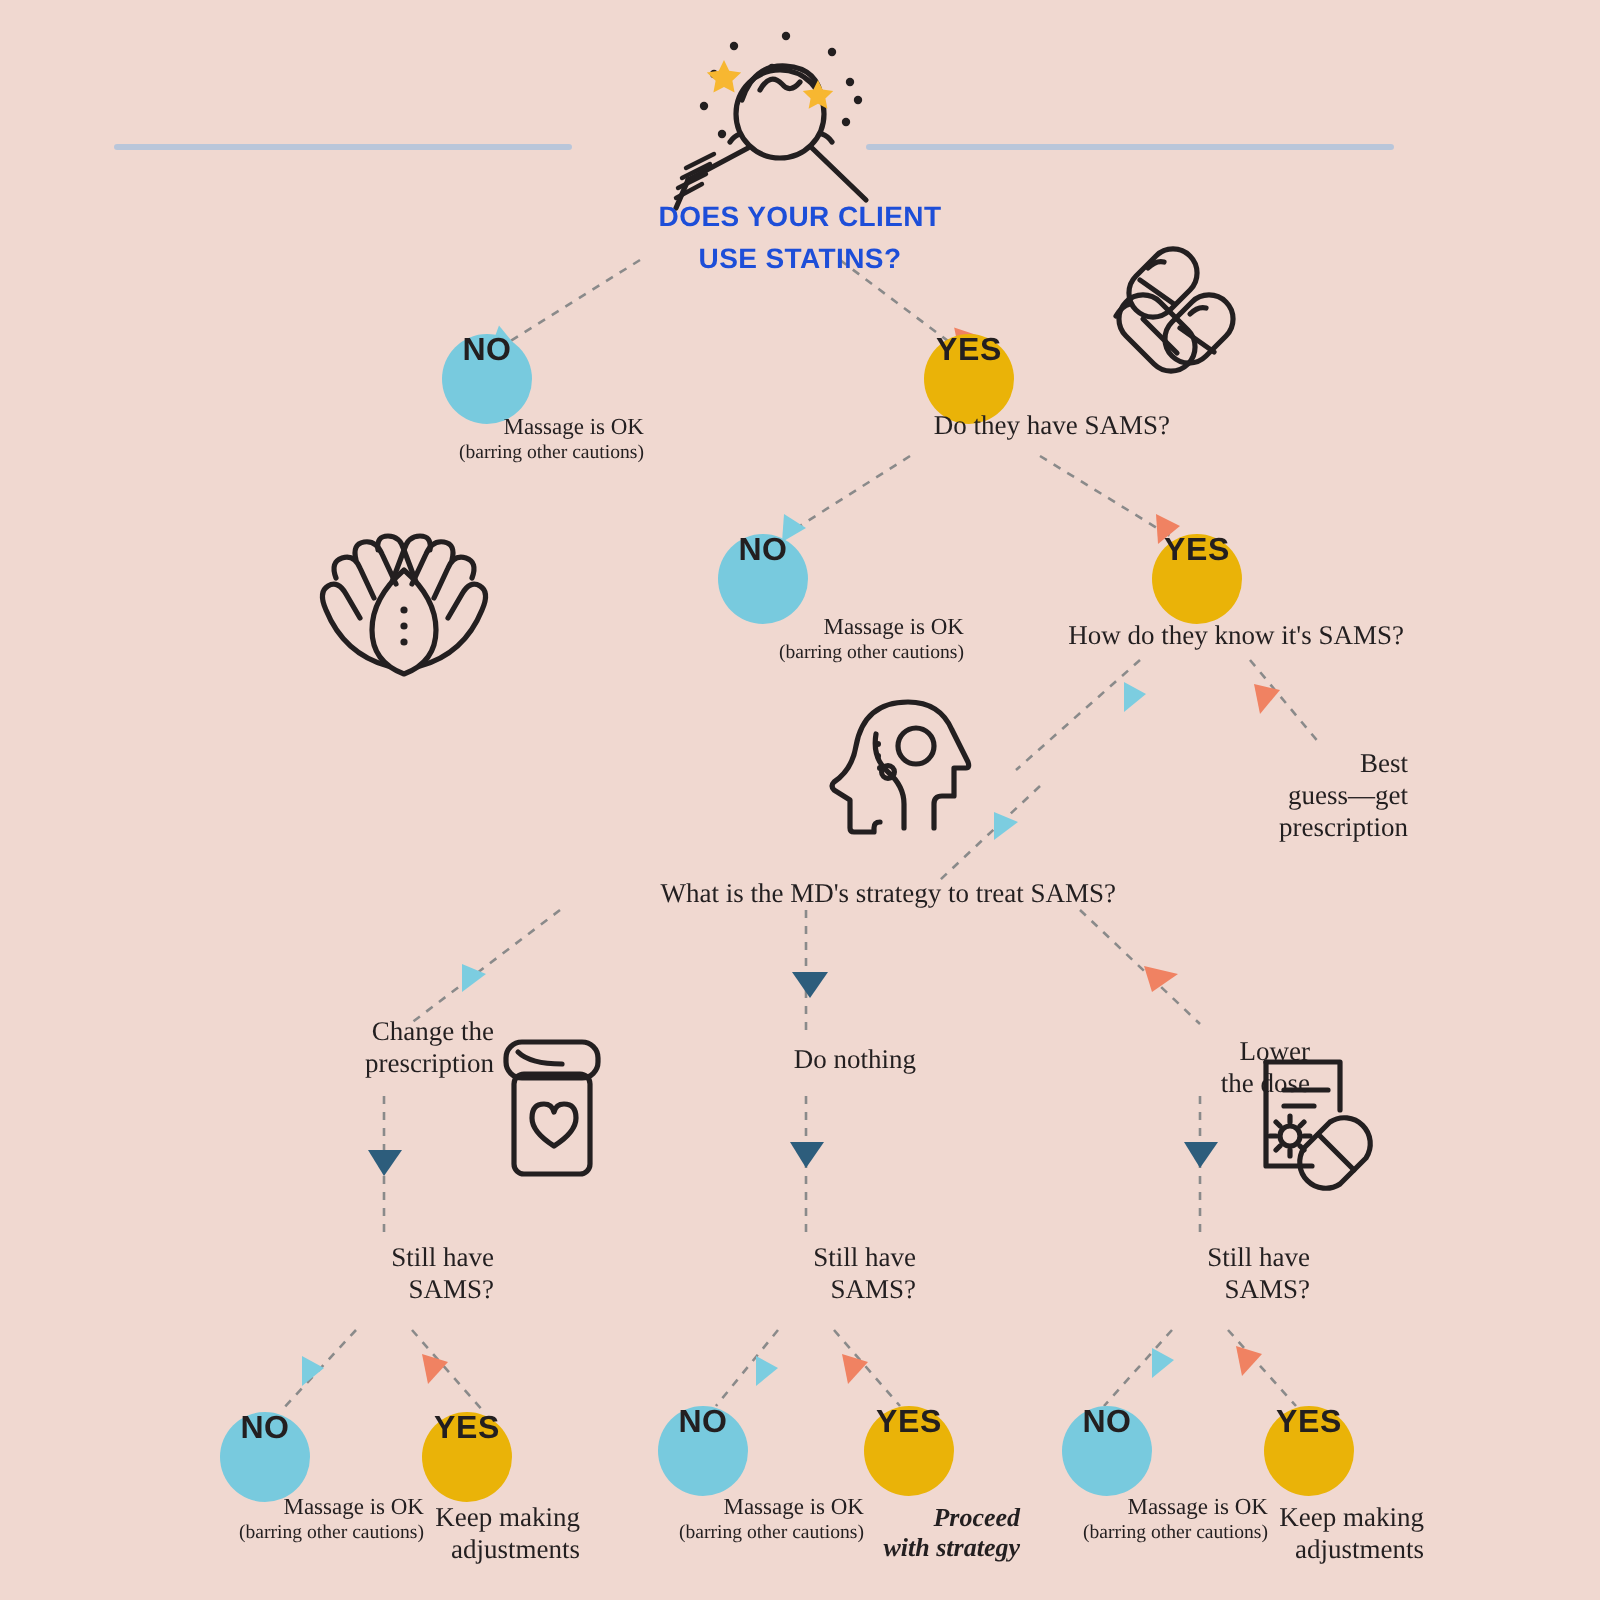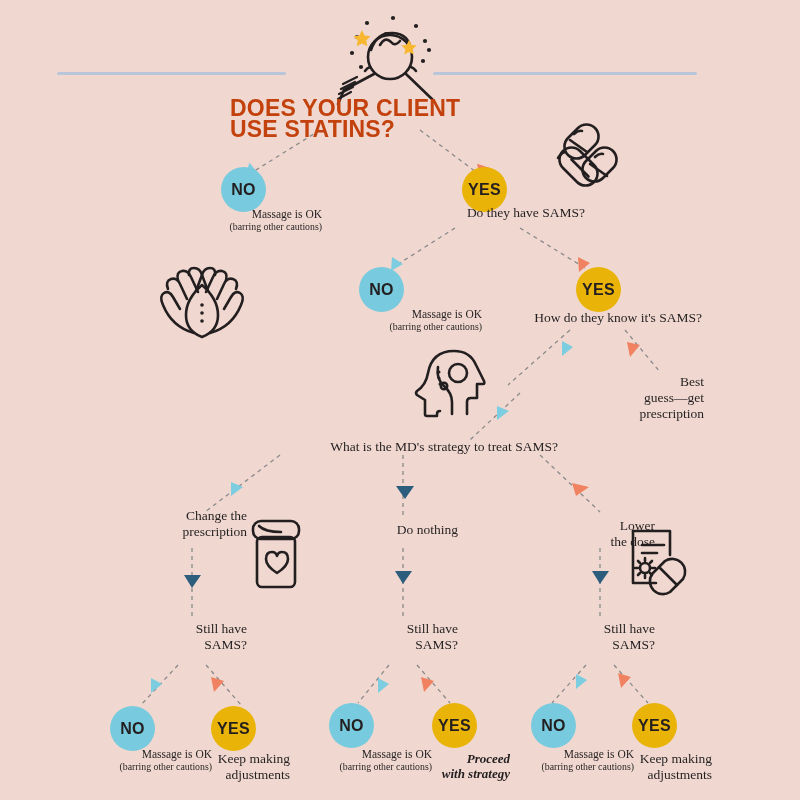--- a/index.html
+++ b/index.html
@@ -24,36 +24,36 @@
   .rule {
     position: absolute;
     height: 3px;
     background: #b9c6da;
     border-radius: 2px;
   }
 
   
   .title {
     position: absolute;
-    text-align: left;
+    text-align: center;
     font-weight: bold;
-    font-size: 23px;
+    font-size: 14px;
     letter-spacing: 0.2px;
     line-height: 21px;
-    color: #c2410c;
+    color: #1d4ed8;
   }
 
   
   .node {
     position: absolute;
     width: 45px;
     height: 45px;
     border-radius: 50%;
     display: flex;
-    align-items: center;
+    align-items: flex-start;
     justify-content: center;
     font-size: 16px;
     font-weight: bold;
     color: #231f20;
     letter-spacing: 0.3px;
   }
   .node.no  { background: #78cade; }
   .node.yes { background: #eab308; }
 
   

